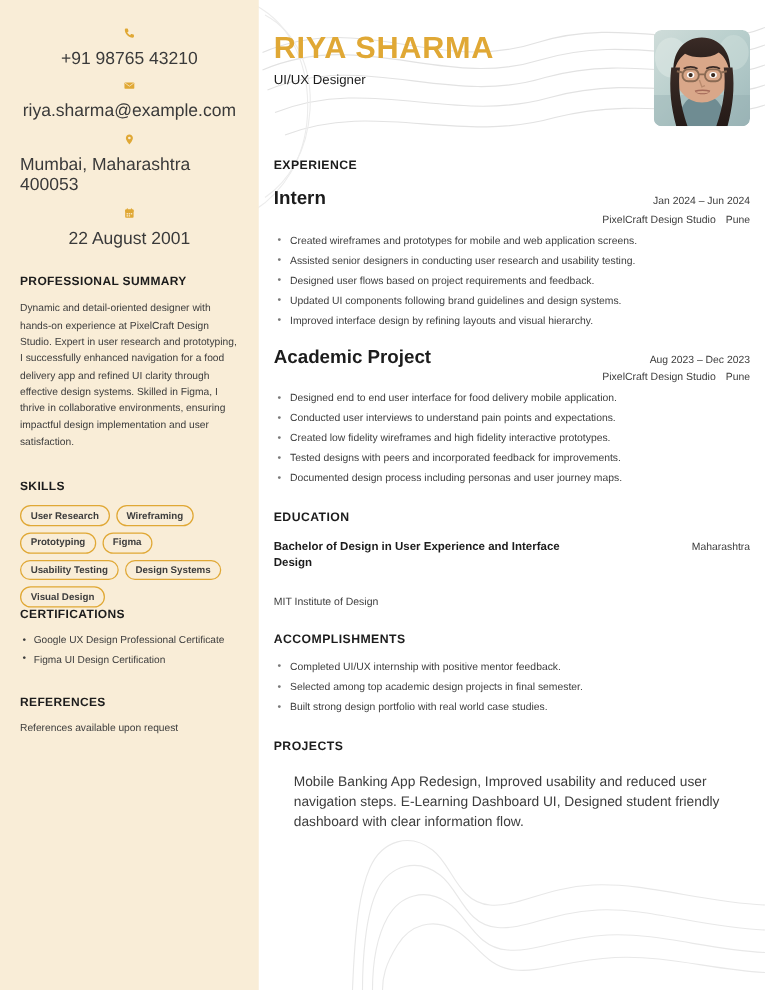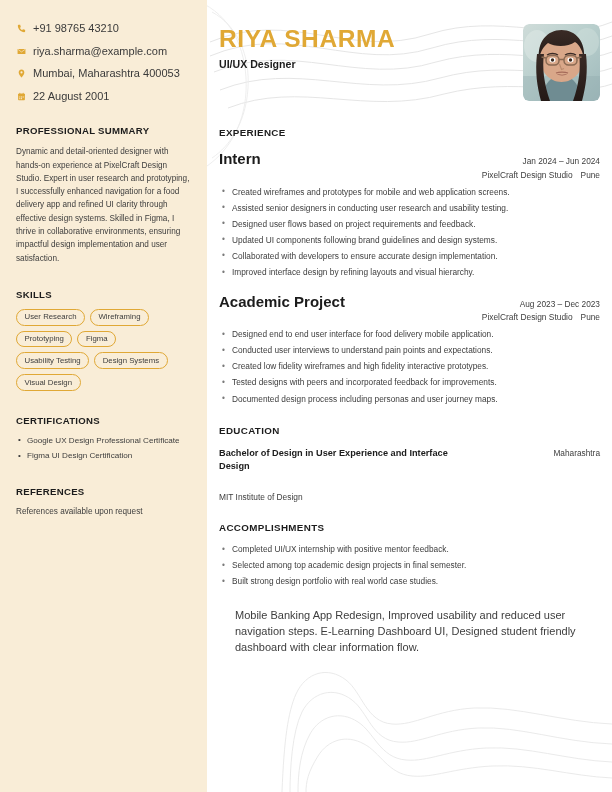--- a/index.html
+++ b/index.html
@@ -44,23 +44,24 @@
   .contact-list {
     margin: 0 0 22px 0;
     padding: 0;
     list-style: none;
   }
   .contact-item {
     display: flex;
     align-items: center;
     gap: 7px;
     margin-bottom: 9.5px;
-    font-size: 11px;
+    font-size: 14px;
     color: #3a3a3a;
     line-height: 1.2;
+    flex-direction: column;
   }
   .contact-icon {
     width: 10px;
     min-width: 10px;
     display: flex;
     align-items: center;
     justify-content: center;
     color: #e0a835;
   }
   .contact-icon svg { display: block; }
@@ -75,21 +76,21 @@
   .summary-text {
     font-size: 8.2px;
     line-height: 1.62;
     color: #3d3d3d;
     margin: 0 0 24px 0;
   }
   .skills-wrap {
     display: flex;
     flex-wrap: wrap;
     gap: 5px;
-    margin-bottom: 24px;
+    font-weight: bold;
   }
   .skill-pill {
     border: 0.8px solid #e0a835;
     border-radius: 11px;
     padding: 3.5px 7.5px;
     font-size: 7.8px;
     color: #3d3d3d;
     line-height: 1;
     background: transparent;
     white-space: nowrap;
@@ -138,21 +139,21 @@
   .name {
     font-size: 24.5px;
     font-weight: bold;
     color: #e0a835;
     letter-spacing: 0.6px;
     line-height: 1.05;
     margin: 4px 0 0 0;
   }
   .job-title {
     font-size: 10.6px;
-    font-weight: bold;
+    font-weight: normal;
     color: #1c1c1c;
     margin: 6px 0 0 0;
   }
   .photo {
     width: 77px;
     height: 77px;
     border-radius: 6px;
     overflow: hidden;
     flex-shrink: 0;
     margin-top: 2px;
@@ -417,21 +418,20 @@
         </div>
         <div class="entry-sub">
           <span class="entry-org">PixelCraft Design Studio</span>
           <span class="entry-loc">Pune</span>
         </div>
         <ul class="bullets">
           <li>Created wireframes and prototypes for mobile and web application screens.</li>
           <li>Assisted senior designers in conducting user research and usability testing.</li>
           <li>Designed user flows based on project requirements and feedback.</li>
           <li>Updated UI components following brand guidelines and design systems.</li>
-          <li>Collaborated with developers to ensure accurate design implementation.</li>
           <li>Improved interface design by refining layouts and visual hierarchy.</li>
         </ul>
       </div>
 
       <div class="entry">
         <div class="entry-top">
           <span class="entry-role">Academic Project</span>
           <span class="entry-date">Aug 2023 – Dec 2023</span>
         </div>
         <div class="entry-sub">
@@ -460,17 +460,18 @@
     <section class="section">
       <h2 class="main-heading">ACCOMPLISHMENTS</h2>
       <ul class="bullets" style="margin-top:0">
         <li>Completed UI/UX internship with positive mentor feedback.</li>
         <li>Selected among top academic design projects in final semester.</li>
         <li>Built strong design portfolio with real world case studies.</li>
       </ul>
     </section>
 
     <section class="section">
+      <h2 class="main-heading">PROJECTS</h2>
       <p class="projects-text">Mobile Banking App Redesign, Improved usability and reduced user navigation steps. E-Learning Dashboard UI, Designed student friendly dashboard with clear information flow.</p>
     </section>
 
   </main>
 </div>
 
 </body></html>

